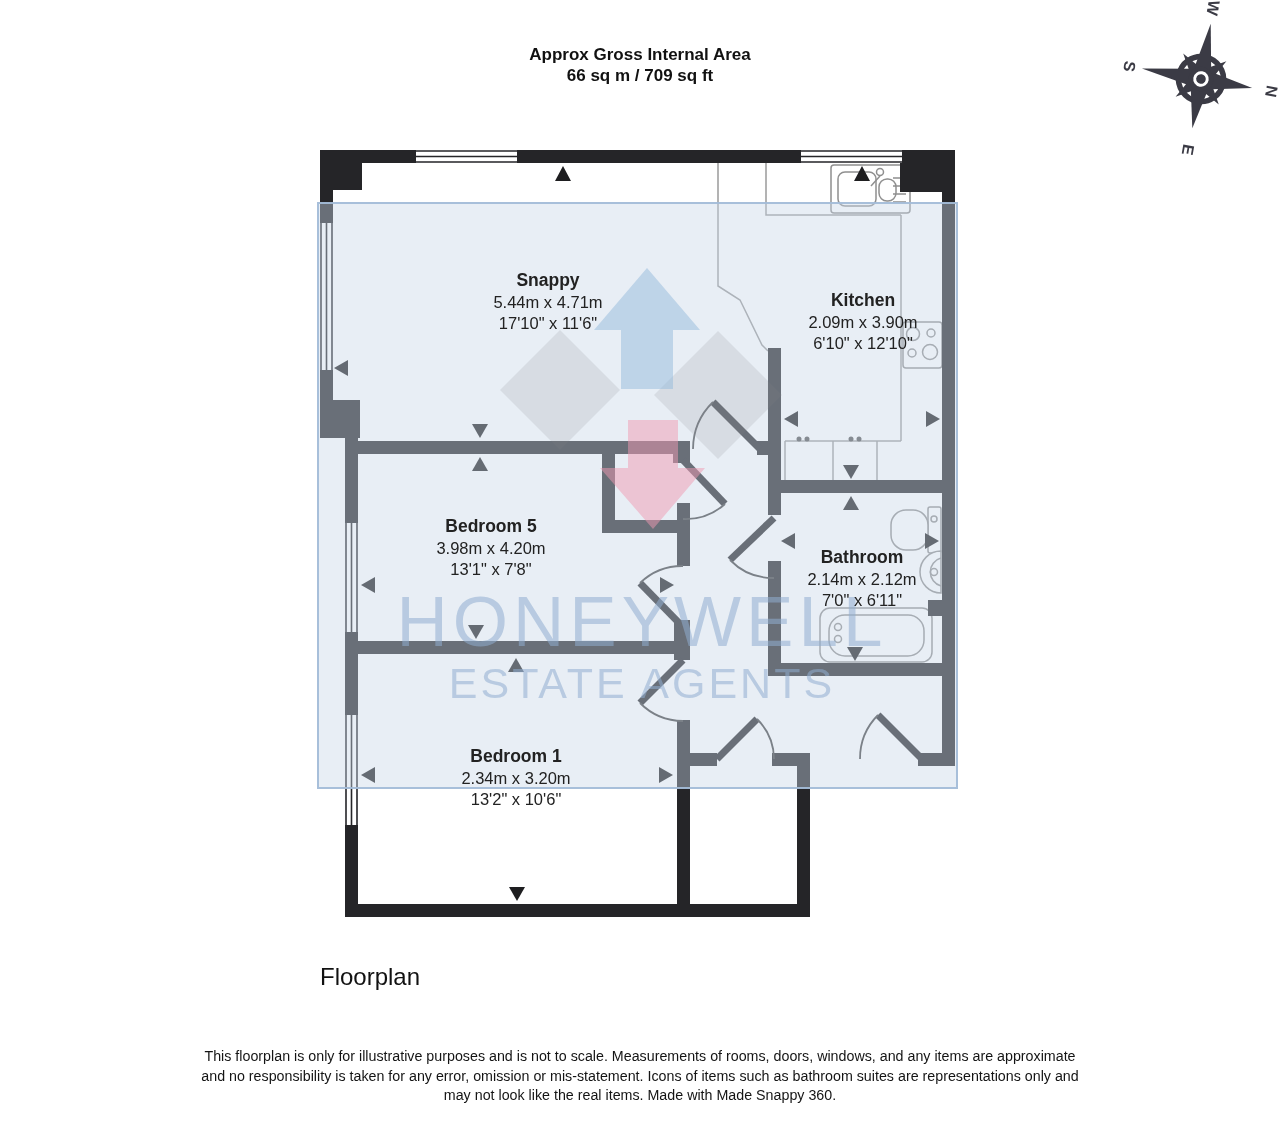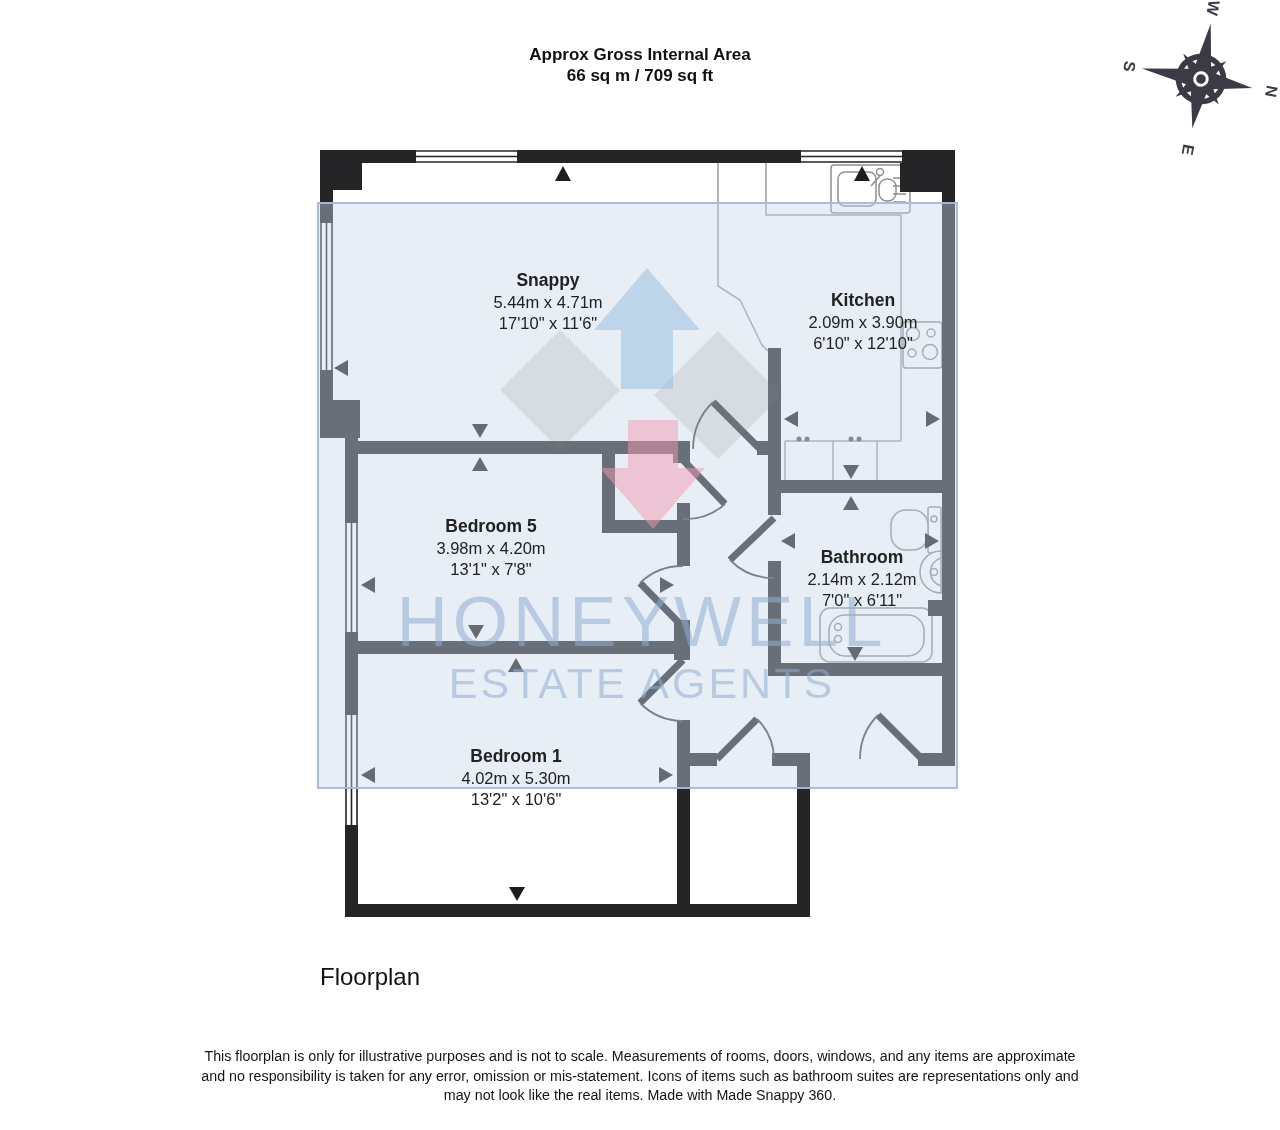--- a/index.html
+++ b/index.html
@@ -223,21 +223,21 @@
   </div>
 
   <div class="abs room-label" style="left:862px;top:547px;">
     <div class="rname">Bathroom</div>
     <div class="rdim">2.14m x 2.12m</div>
     <div class="rdim">7'0" x 6'11"</div>
   </div>
 
   <div class="abs room-label" style="left:516px;top:746px;">
     <div class="rname">Bedroom 1</div>
-    <div class="rdim">4.02m x 5.30m</div>
+    <div class="rdim">2.34m x 3.20m</div>
     <div class="rdim">13'2" x 10'6"</div>
   </div>
 
   <div class="abs caption">Floorplan</div>
 
   <div class="abs disclaimer">
     <div>This floorplan is only for illustrative purposes and is not to scale. Measurements of rooms, doors, windows, and any items are approximate</div>
     <div>and no responsibility is taken for any error, omission or mis-statement. Icons of items such as bathroom suites are representations only and</div>
     <div>may not look like the real items. Made with Made Snappy 360.</div>
   </div>

